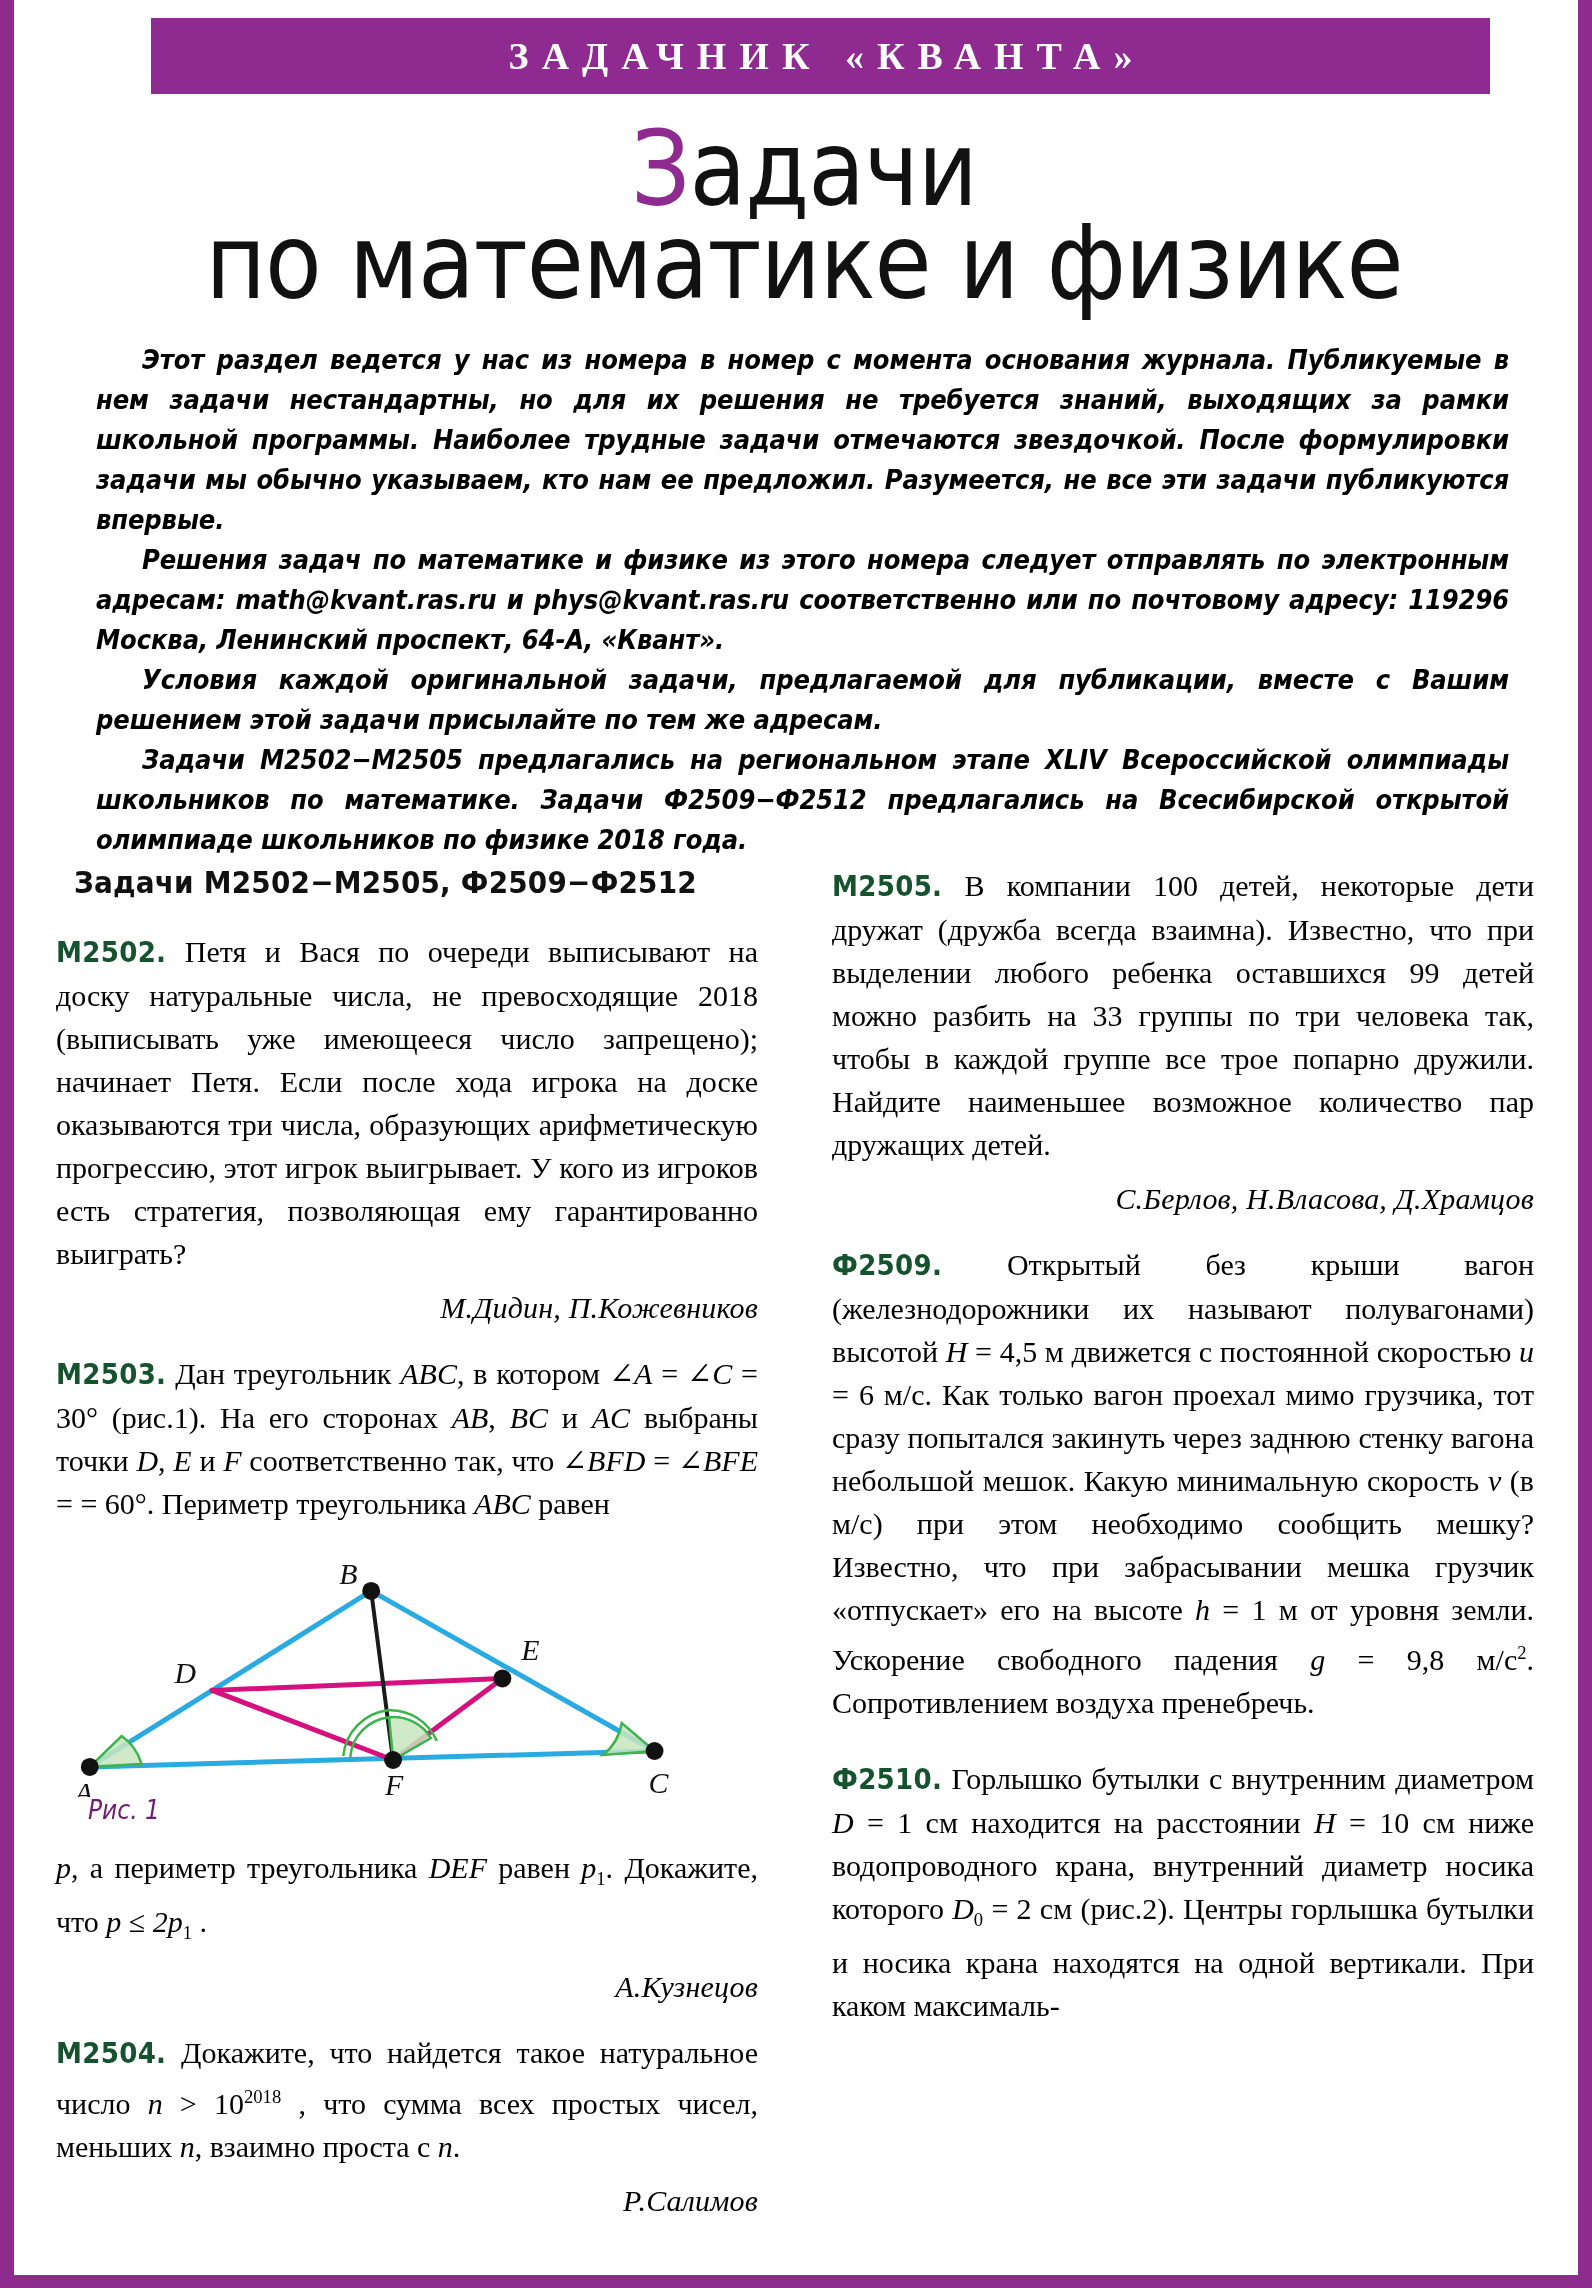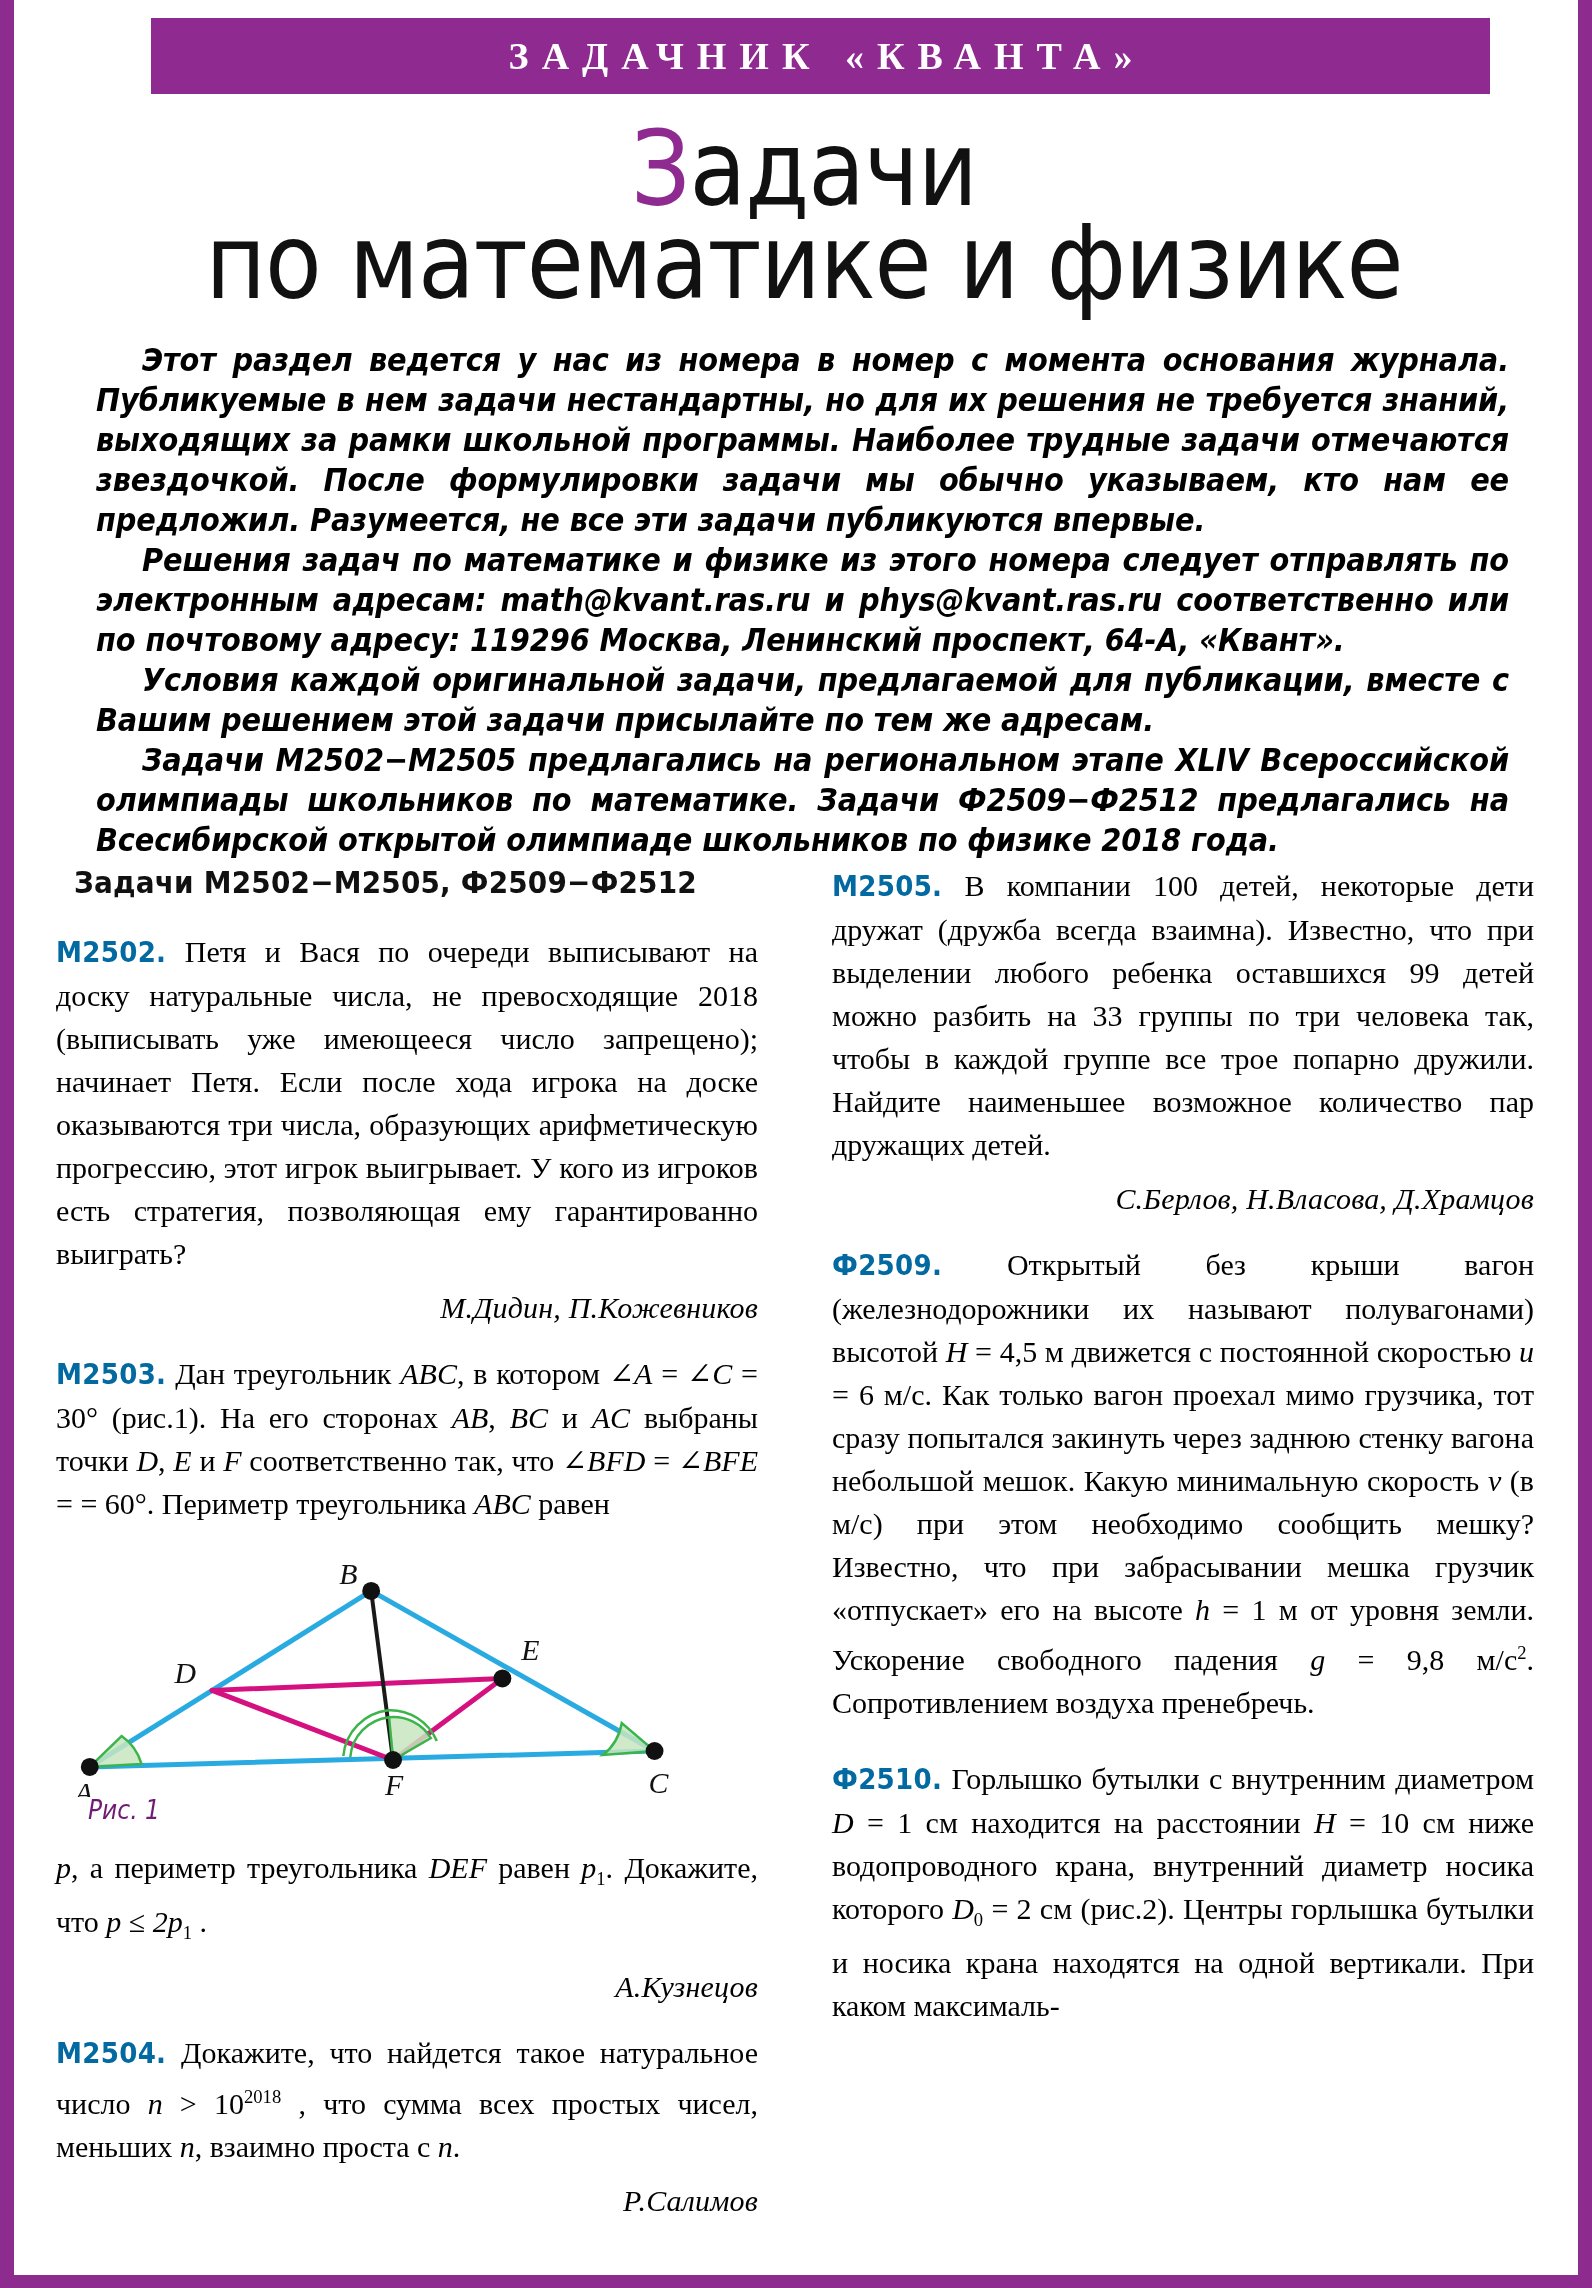--- a/index.html
+++ b/index.html
@@ -85,21 +85,21 @@
 
   
   .intro {
     position: absolute;
     left: 96px;
     top: 340px;
     width: 1413px;
     font-family: "Liberation Sans Narrow", "DejaVu Sans Condensed", "Liberation Sans", sans-serif;
     font-weight: 700;
     font-style: italic;
-    font-size: 32px;
+    font-size: 27px;
     line-height: 40px;
     color: #000000;
     text-align: justify;
     letter-spacing: -0.1px;
   }
   .intro p {
     margin: 0;
     text-indent: 46px;
   }
 
@@ -130,21 +130,21 @@
   .problem {
     margin: 0 0 11px 0;
     text-align: justify;
     hyphens: manual;
   }
 
   .pnum {
     font-family: "Liberation Sans Narrow", "DejaVu Sans Condensed", "Liberation Sans", sans-serif;
     font-weight: 700;
     font-size: 29px;
-    color: #0369a1;
+    color: #14532d;
     letter-spacing: 0.3px;
   }
 
   .byline {
     text-align: right;
     font-style: italic;
     font-size: 30px;
     line-height: 44px;
     margin: 2px 0 0 0;
     letter-spacing: 0.2px;

